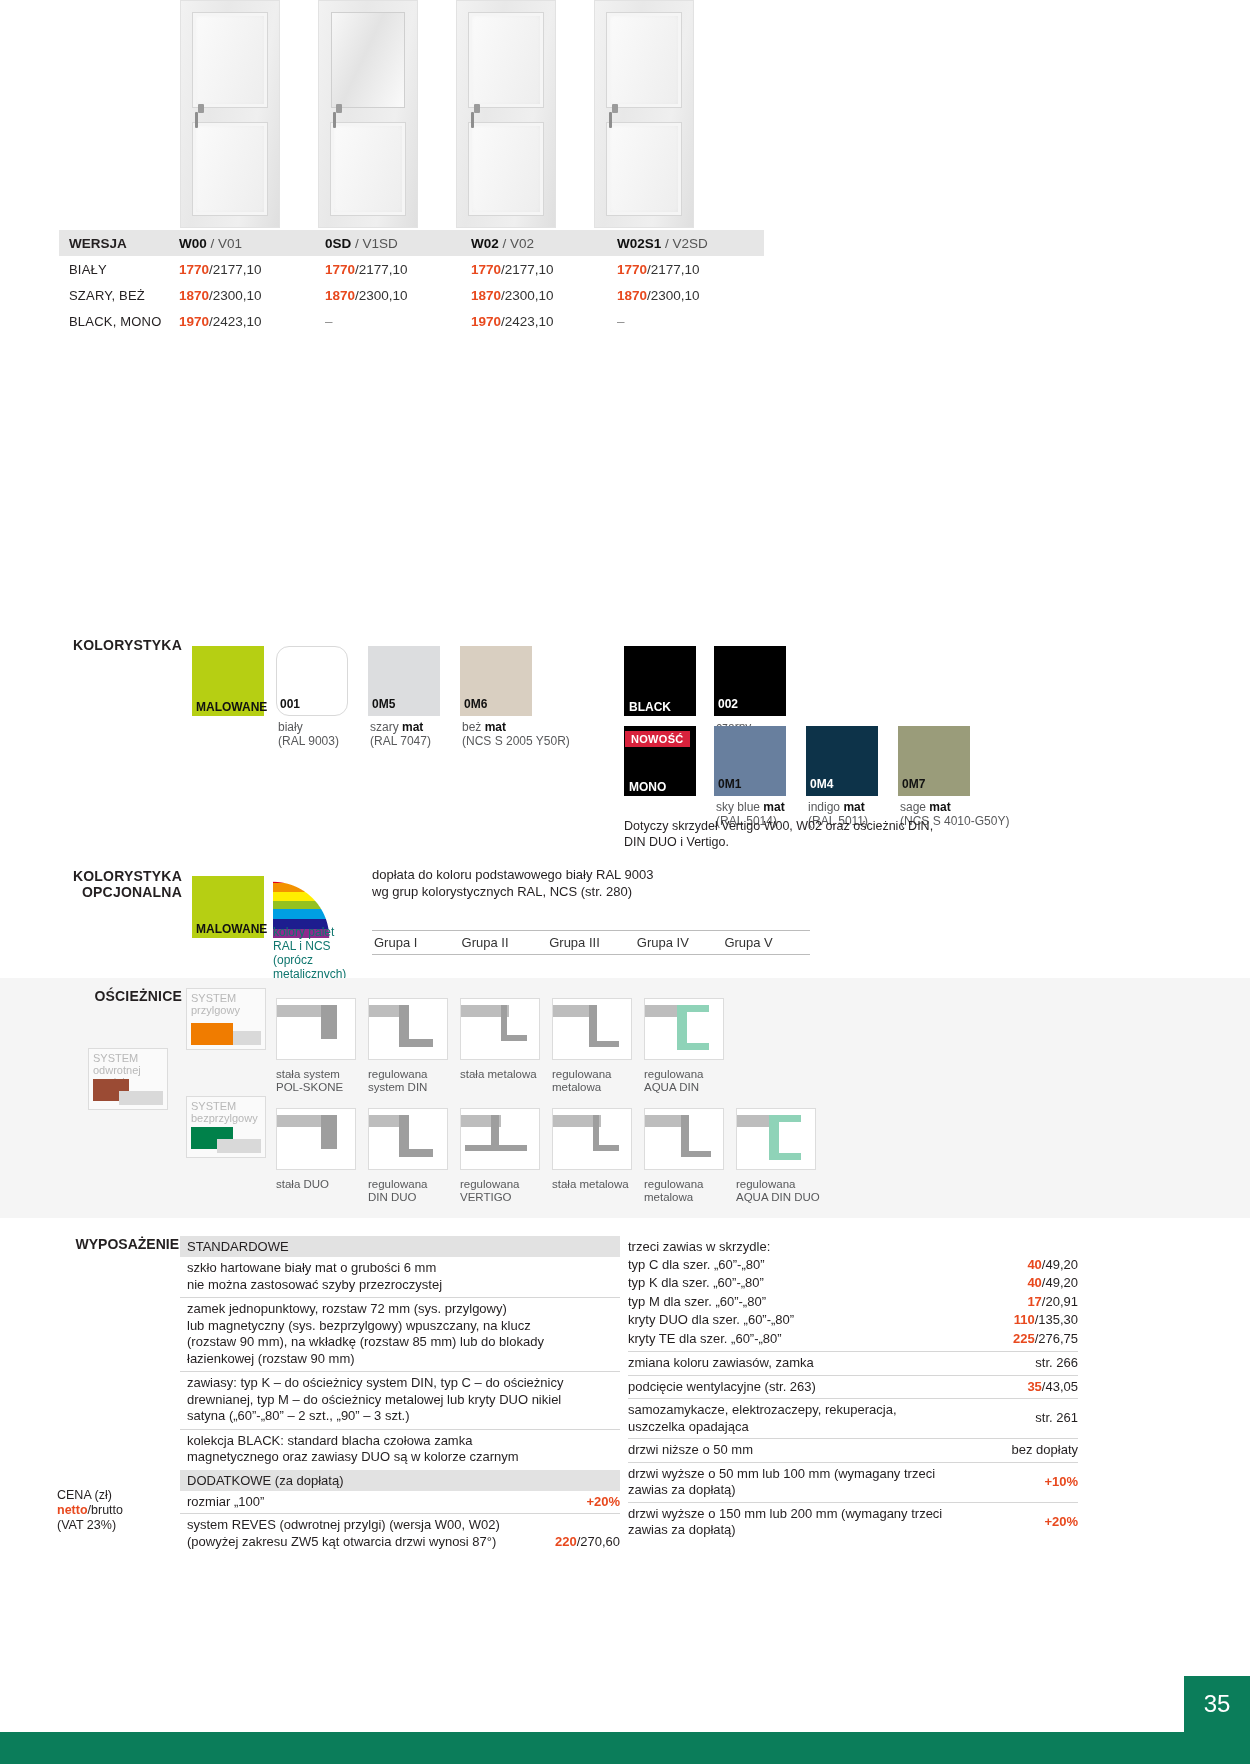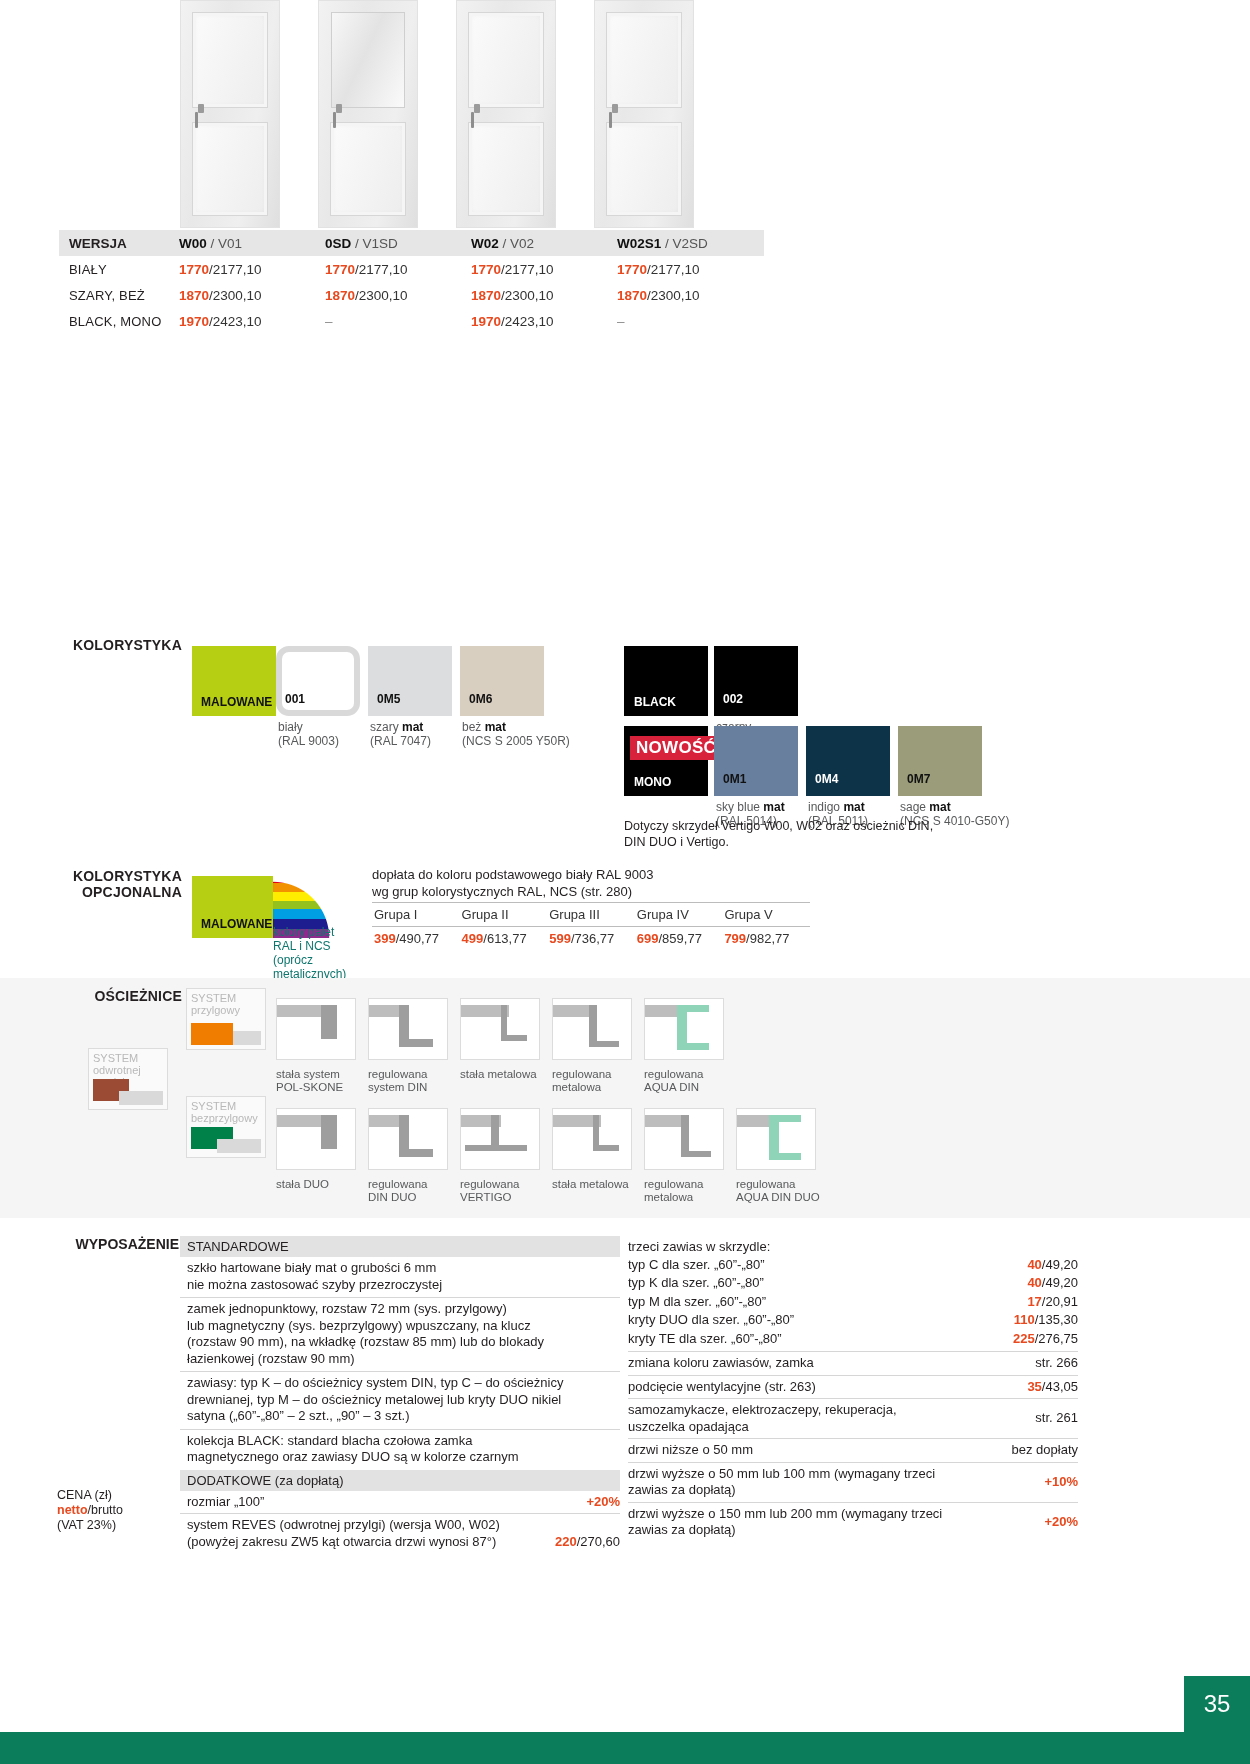--- a/index.html
+++ b/index.html
@@ -49,47 +49,47 @@
   .pt-head b { font-weight:bold; color:#111; }
   .pr b { color:#e8491e; font-weight:bold; }
   .pr { color:#333; font-size:13.5px; }
   .dash { color:#888; }
 
   
   .seclabel { position:absolute; font-weight:bold; font-size:14px; letter-spacing:.2px; text-align:right; width:125px; left:57px; }
 
   
   .sw { position:absolute; width:72px; height:70px; }
-  .sw .chip { width:84px; height:70px; border:6px solid #8b5cf6; position:relative; }
+  .sw .chip { width:72px; height:70px; border:1px solid #8b5cf6; position:relative; }
   .sw .code {
     position:absolute; left:3px; bottom:4px; font-size:12px; font-weight:bold; color:#111;
   }
   .sw .code.on-dark { color:#fff; }
   .sw .code.badge { background:#b6cf13; color:#111; padding:1px 3px; left:0; bottom:0; width:100%; }
   .sw .code.badge-black { background:#000; color:#fff; padding:1px 4px; left:0; bottom:0; width:100%; }
   .sw .desc { position:absolute; top:74px; left:2px; white-space:nowrap; font-size:12px; color:#58595b; line-height:14px; }
   .sw .desc b { color:#111; }
   .nowosc {
     position:absolute; left:0; top:4px; background:#d8223c; color:#fff;
-    font-size:17px; font-weight:bold; padding:2px 6px; letter-spacing:.3px;
+    font-size:11px; font-weight:bold; padding:2px 6px; letter-spacing:.3px;
   }
 
   .mono-note { position:absolute; left:624px; top:818px; font-size:12.5px; color:#231f20; line-height:16px; }
 
   
   .rainbow { position:absolute; left:273px; top:876px; width:80px; height:62px;
     background:linear-gradient(180deg,#e2001a 0 12%,#f39200 12% 26%,#ffed00 26% 40%,#95c11f 40% 54%,#009fe3 54% 70%,#1d1d8f 70% 86%,#8e2a8e 86% 100%);
   }
   .rainbow-cap { position:absolute; left:273px; top:876px; width:80px; height:62px;
     background:radial-gradient(circle at 0% 100%, rgba(255,255,255,0) 55%, #fff 56%); }
   .rb-label { position:absolute; left:273px; top:925px; width:86px; font-size:12px; color:#0f766e; line-height:14px;}
 
   .opt-head { position:absolute; left:372px; top:866px; font-size:13px; color:#231f20; line-height:17px; }
   .grp-table { position:absolute; left:372px; top:902px; width:438px; }
-  .grp-row { display:flex; }
+  .grp-row { display:flex;margin-top:28px; }
   .grp-row.hdr { border-bottom:1px solid #bcbcbc; border-top:1px solid #bcbcbc; }
   .grp-cell { width:88px; font-size:13px; padding:4px 0 4px 2px; color:#333; }
   .grp-row.val .grp-cell b { color:#e8491e; font-weight:bold; }
 
   
   .frames { position:absolute; left:0; top:978px; width:1250px; height:240px; background:#f5f5f5; }
   .fr-box { position:absolute; width:80px; height:62px; border:1px solid #dcdcdc; background:#fff; }
   .fr-cap { position:absolute; font-size:11.5px; color:#58595b; line-height:13px; white-space:nowrap; }
   .sysbox { position:absolute; width:80px; height:62px; border:1px solid #dcdcdc; background:#fafafa; }
   .sysbox .t { position:absolute; left:4px; top:3px; font-size:11px; color:#b8b8b8; line-height:12px; }

